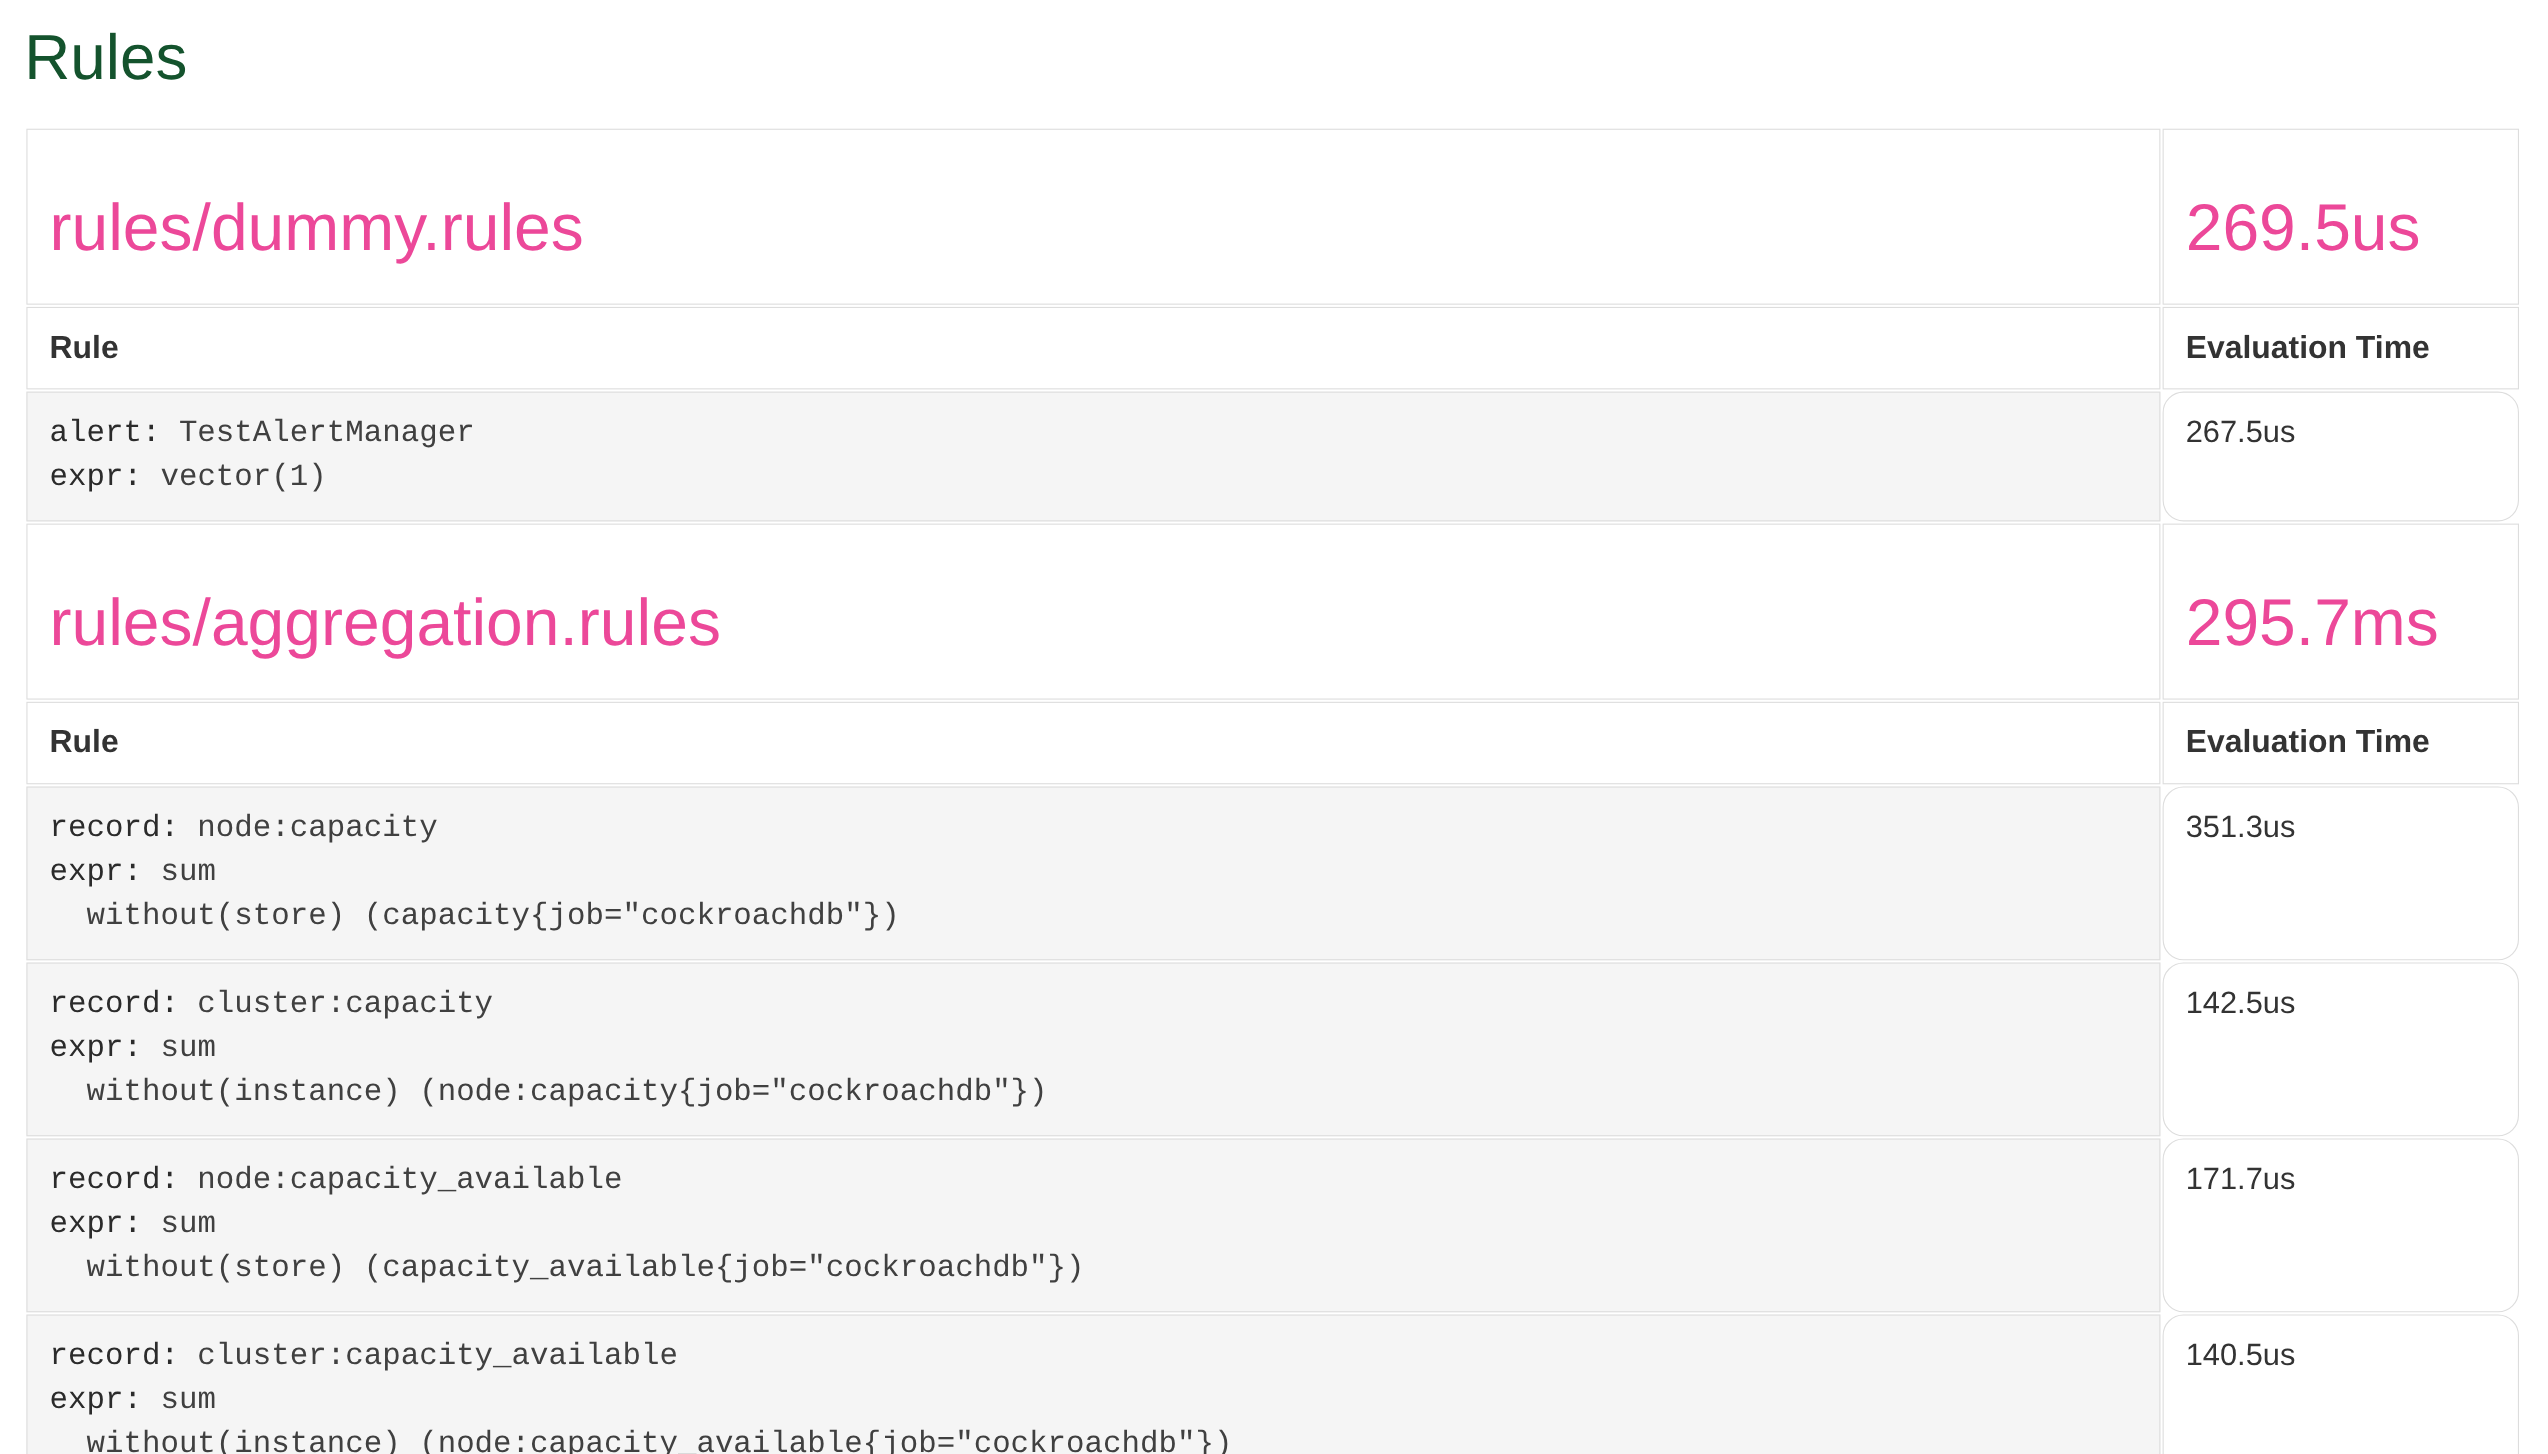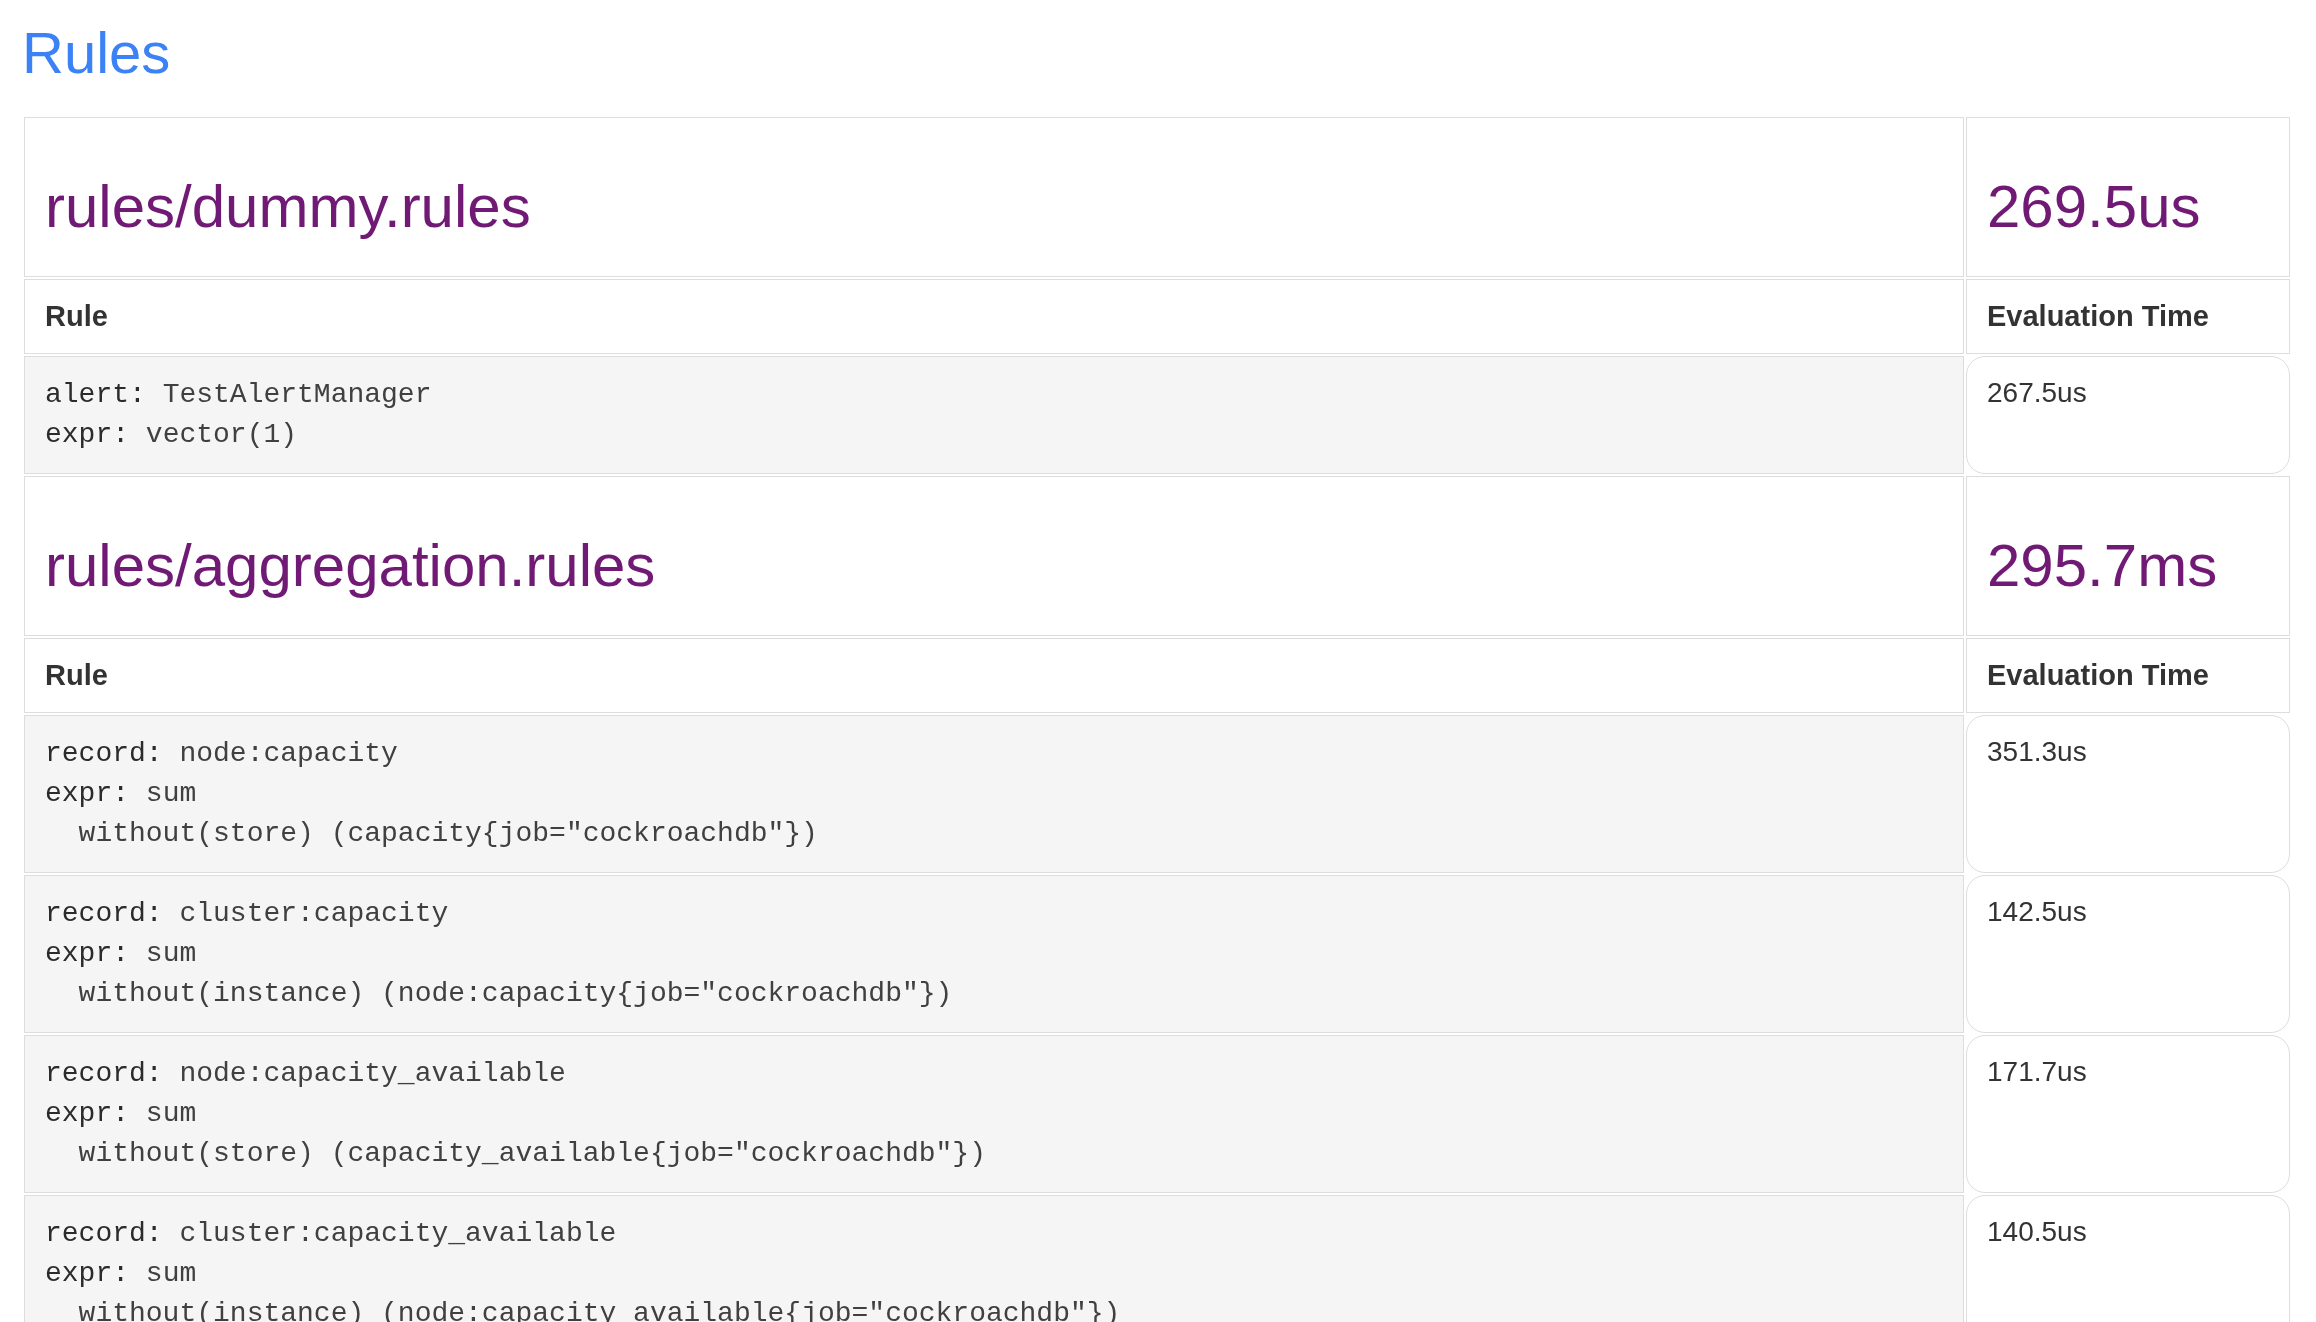--- a/index.html
+++ b/index.html
@@ -14,21 +14,21 @@
     padding: 0 24px 0 22px;
     overflow: hidden;
     font-family: "Liberation Sans", sans-serif;
     color: #333333;
   }
   h1.page-title {
     font-size: 58px;
     font-weight: 500;
     line-height: 1.1;
     margin: 21px 0 30px 0;
-    color: #3b82f6;
+    color: #14532d;
   }
   table.rules-table {
     width: 100%;
     table-layout: fixed;
     border-collapse: separate;
     border-spacing: 2px;
   }
   col.rule-col { width: auto; }
   col.eval-col { width: 324px; }
   td {
@@ -37,21 +37,21 @@
     padding: 16px 20px;
     font-size: 28px;
     color: #333333;
     overflow: hidden;
   }
   td.group-cell h2 {
     font-size: 60px;
     font-weight: 500;
     line-height: 1.1;
     margin: 40px 0 20px 0;
-    color: #701a75;
+    color: #ec4899;
     white-space: nowrap;
   }
   td.colhead-cell {
     font-weight: 700;
     font-size: 29px;
     padding: 20px 20px;
   }
   td.rule-cell {
     background: #f5f5f5;
     padding: 18px 20px;

